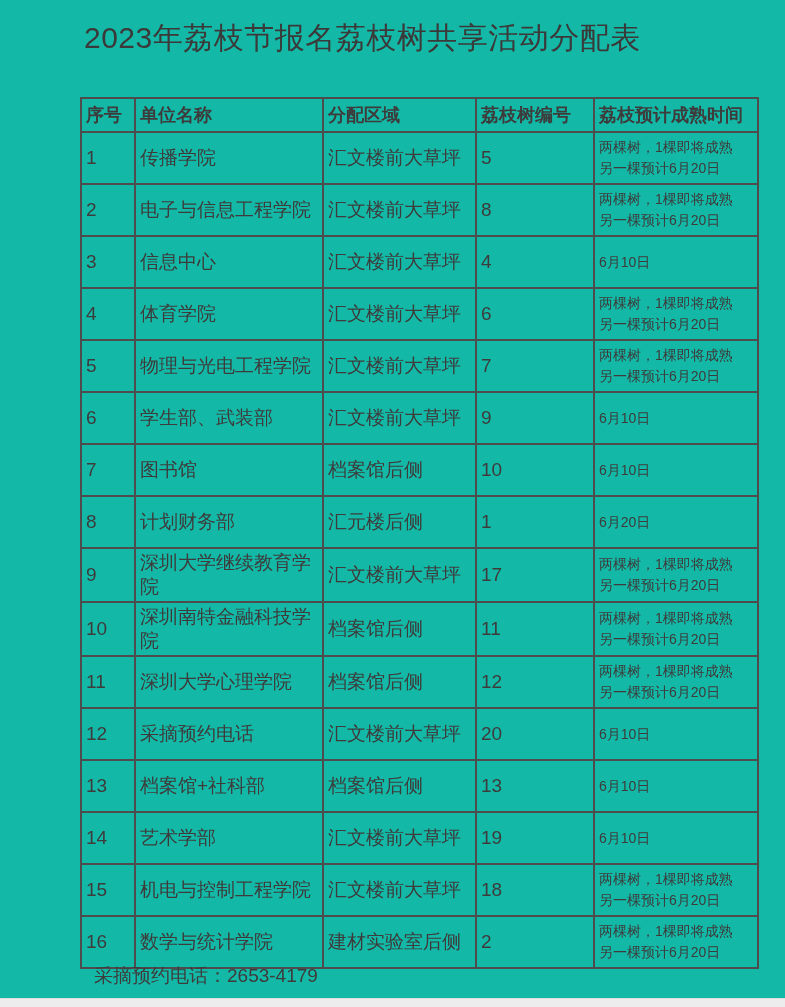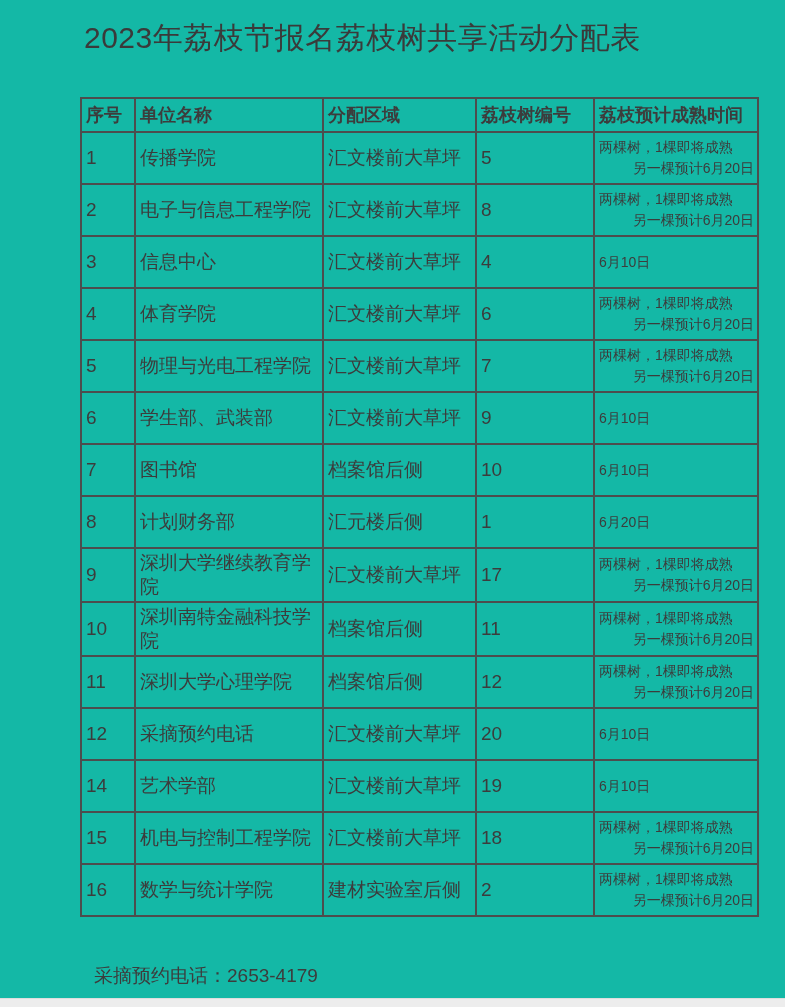--- a/index.html
+++ b/index.html
@@ -59,21 +59,20 @@
   td.cell-main {
     font-size: 19px;
     line-height: 24px;
   }
   td.cell-ripen {
     font-size: 14px;
     line-height: 21px;
     padding-right: 5px;
   }
   td.cell-ripen .ripen-line2 {
-    text-align: right;
   }
   .footer-note {
     position: absolute;
     left: 84px;
     top: 963px;
     font-size: 19px;
     color: #3c3c3c;
     white-space: nowrap;
     margin-left: 10px;
   }
@@ -221,20 +220,29 @@
         <tr>
           <td class="cell-main">12</td>
           <td class="cell-main">采摘预约电话</td>
           <td class="cell-main">汇文楼前大草坪</td>
           <td class="cell-main">20</td>
           <td class="cell-ripen">
             <div class="ripen-line1">6月10日</div>
           </td>
         </tr>
         <tr>
+          <td class="cell-main">13</td>
+          <td class="cell-main">档案馆+社科部</td>
+          <td class="cell-main">档案馆后侧</td>
+          <td class="cell-main">13</td>
+          <td class="cell-ripen">
+            <div class="ripen-line1">6月10日</div>
+          </td>
+        </tr>
+        <tr>
           <td class="cell-main">14</td>
           <td class="cell-main">艺术学部</td>
           <td class="cell-main">汇文楼前大草坪</td>
           <td class="cell-main">19</td>
           <td class="cell-ripen">
             <div class="ripen-line1">6月10日</div>
           </td>
         </tr>
         <tr>
           <td class="cell-main">15</td>

